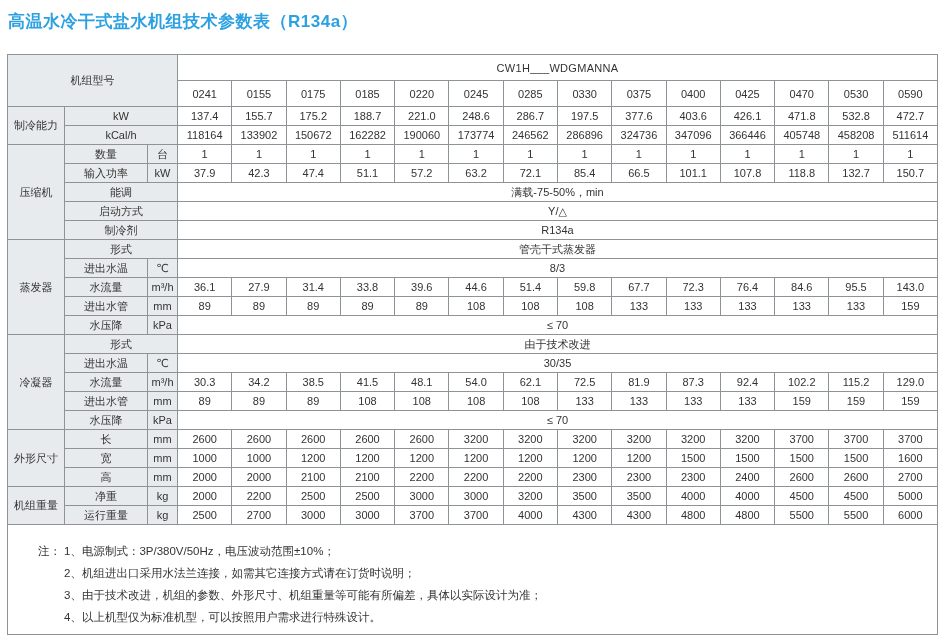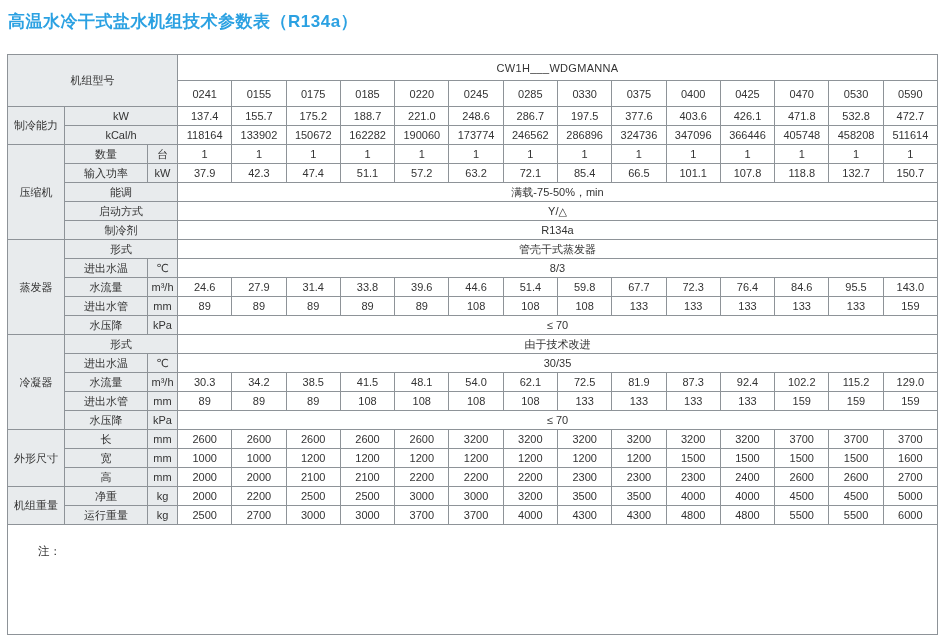--- a/index.html
+++ b/index.html
@@ -151,21 +151,21 @@
             <td colspan="14">管壳干式蒸发器</td>
           </tr>
           <tr>
             <td class="hd" colspan="1">进出水温</td>
             <td class="hd">℃</td>
             <td colspan="14">8/3</td>
           </tr>
           <tr>
             <td class="hd" colspan="1">水流量</td>
             <td class="hd">m³/h</td>
-            <td>24.6</td>
+            <td>36.1</td>
             <td>27.9</td>
             <td>31.4</td>
             <td>33.8</td>
             <td>39.6</td>
             <td>44.6</td>
             <td>51.4</td>
             <td>59.8</td>
             <td>67.7</td>
             <td>72.3</td>
             <td>76.4</td>
@@ -337,15 +337,21 @@
             <td>4800</td>
             <td>5500</td>
             <td>5500</td>
             <td>6000</td>
           </tr>
         </tbody>
     </table>
 
     <div class="notes">
       <span class="notes-prefix">注：</span>
+      <div class="notes-items">
+          <div>1、电源制式：3P/380V/50Hz，电压波动范围±10%；</div>
+          <div>2、机组进出口采用水法兰连接，如需其它连接方式请在订货时说明；</div>
+          <div>3、由于技术改进，机组的参数、外形尺寸、机组重量等可能有所偏差，具体以实际设计为准；</div>
+          <div>4、以上机型仅为标准机型，可以按照用户需求进行特殊设计。</div>
+        </div>
     </div>
   </div>
 </div>
 
 </body></html>

